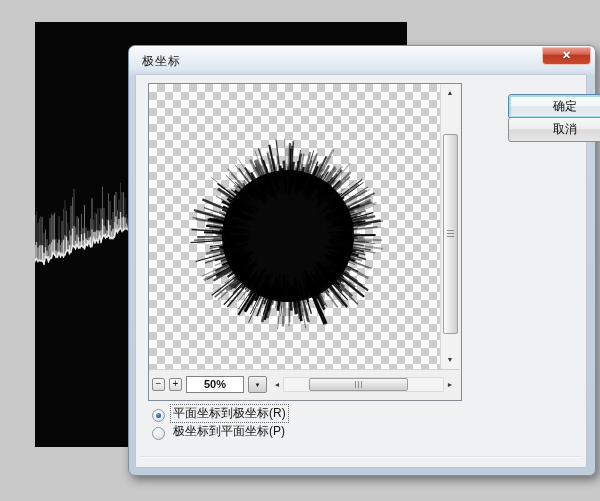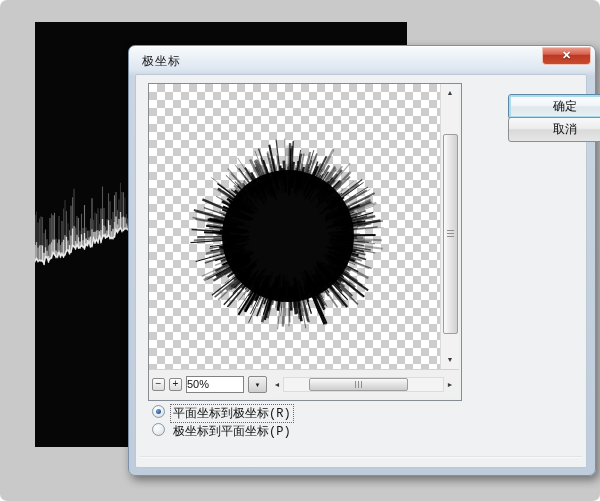--- a/index.html
+++ b/index.html
@@ -1,17 +1,17 @@
 <!DOCTYPE html>
 <html><head>
 <meta charset="utf-8">
 <style>
   html,body{margin:0;padding:0;}
   body{font-family:"Liberation Sans", sans-serif; -webkit-font-smoothing:antialiased;}
-  .stage{position:relative;width:600px;height:501px;background:#c9c9c9;overflow:hidden;border-radius:7px;}
+  .stage{position:relative;width:600px;height:501px;background:#c9c9c9;overflow:hidden;}
 
   
   .doc-canvas{position:absolute;left:35px;top:22px;width:372px;height:425px;background:#060606;}
   .wave-svg{position:absolute;left:0;top:150px;width:100px;height:125px;display:block;}
 
   
   .dialog{position:absolute;left:128px;top:45px;width:466px;height:429px;
     border:1px solid #7e90a5;border-radius:7px;
     background:linear-gradient(180deg,#f8fbfd 0%,#dde6f0 24px,#c9d5e2 30px,#bfccdb 100%);
     box-shadow:3px 4px 10px rgba(0,0,0,.45), inset 0 1px 0 rgba(255,255,255,.85);}
@@ -43,21 +43,21 @@
     border:1px solid #9d9d9d;border-radius:2px;}
   .vthumb::after{content:"";position:absolute;left:3px;right:3px;top:50%;margin-top:-4px;height:8px;
     background:repeating-linear-gradient(180deg,#8f8f8f 0 1px,transparent 1px 3px);}
 
   
   .bottom-row{position:absolute;left:0;top:285px;width:310px;height:29px;background:#f0f0f0;
     border-top:1px solid #d2d2d2;display:flex;align-items:center;padding:0 3px;box-sizing:border-box;gap:4px;}
   .sq-btn{width:13px;height:13px;box-sizing:border-box;border:1px solid #8a8a8a;border-radius:2px;
     background:linear-gradient(180deg,#fdfdfd,#dcdcdc);font-size:10px;line-height:10px;text-align:center;color:#222;}
   .zoom-field{width:58px;height:17px;box-sizing:border-box;background:#fff;border:1px solid #828282;
-    font-size:11px;color:#111;line-height:15px;}
+    font-size:11px;color:#111;text-align:center;line-height:15px;font-weight:bold;}
   .drop-btn{width:19px;height:17px;box-sizing:border-box;border:1px solid #8a8a8a;border-radius:2px;
     background:linear-gradient(180deg,#f2f2f2,#cfcfcf);font-size:6px;color:#1a1a1a;text-align:center;line-height:16px;}
   .hscroll{flex:1;height:17px;display:flex;align-items:center;}
   .hscroll .harrow{width:12px;text-align:center;font-size:7px;color:#3c3c3c;}
   .htrack{flex:1;height:15px;background:#f4f4f4;border:1px solid #dcdcdc;position:relative;box-sizing:border-box;}
   .hthumb{position:absolute;left:16%;top:0;width:62%;height:13px;
     background:linear-gradient(180deg,#fafafa,#e0e0e0 55%,#cecece);
     border:1px solid #9d9d9d;border-radius:2px;box-sizing:border-box;}
   .hthumb::after{content:"";position:absolute;top:2px;bottom:2px;left:50%;margin-left:-4px;width:8px;
     background:repeating-linear-gradient(90deg,#8f8f8f 0 1px,transparent 1px 3px);}
@@ -65,21 +65,21 @@
   
   .btn{position:absolute;left:332px;width:114px;height:25px;box-sizing:border-box;border-radius:3px;
     font-size:12px;color:#0a0a0a;text-align:center;line-height:23px;margin-left:40px;}
   .btn-ok{top:19px;border:1px solid #5b87a4;
     box-shadow:inset 0 0 0 2px #aadcee;
     background:linear-gradient(180deg,#fdfeff 0%,#f1f6f8 45%,#dfe7ec 52%,#eaf0f3 100%);}
   .btn-cancel{top:42px;border:1px solid #8e8e8e;
     background:linear-gradient(180deg,#f8f8f8 0%,#ededed 45%,#dadada 52%,#e6e6e6 100%);}
 
   
-  .radio-row{position:absolute;left:16px;height:17px;display:flex;align-items:flex-start;gap:6px;font-size:12px;color:#141414;font-family:Liberation Mono, monospace;}
+  .radio-row{position:absolute;left:16px;height:17px;display:flex;align-items:flex-end;gap:6px;font-size:12px;color:#141414;}
   .row-0{top:330px;} .row-1{top:348px;}
   .radio{width:13px;height:13px;border-radius:50%;box-sizing:border-box;border:1px solid #8a97a3;
     background:radial-gradient(circle at 35% 30%,#ffffff 0%,#e9eef2 55%,#ccd5dc 100%);position:relative;flex:0 0 auto;}
   .radio.selected::after{content:"";position:absolute;left:3px;top:3px;width:5px;height:5px;border-radius:50%;
     background:radial-gradient(circle at 35% 30%,#6f9fd0,#2a5d9f 70%);}
   .radio-label{padding:0 2px;}
   .focused{outline:1px dotted #6a6a6a;}
   .separator{position:absolute;left:4px;right:4px;top:381px;height:1px;background:#e3e3e3;border-bottom:1px solid #fafafa;}
 </style>
 </head>

